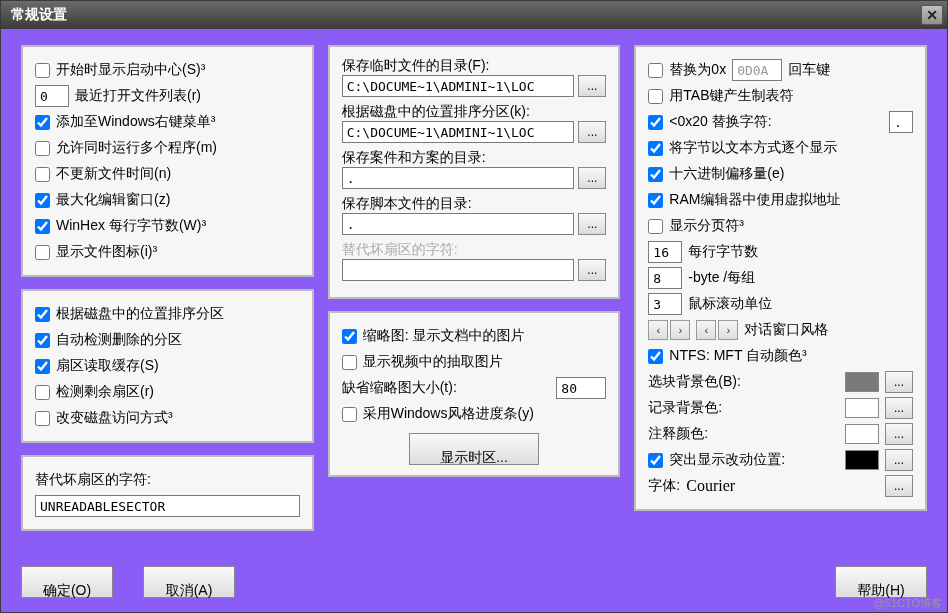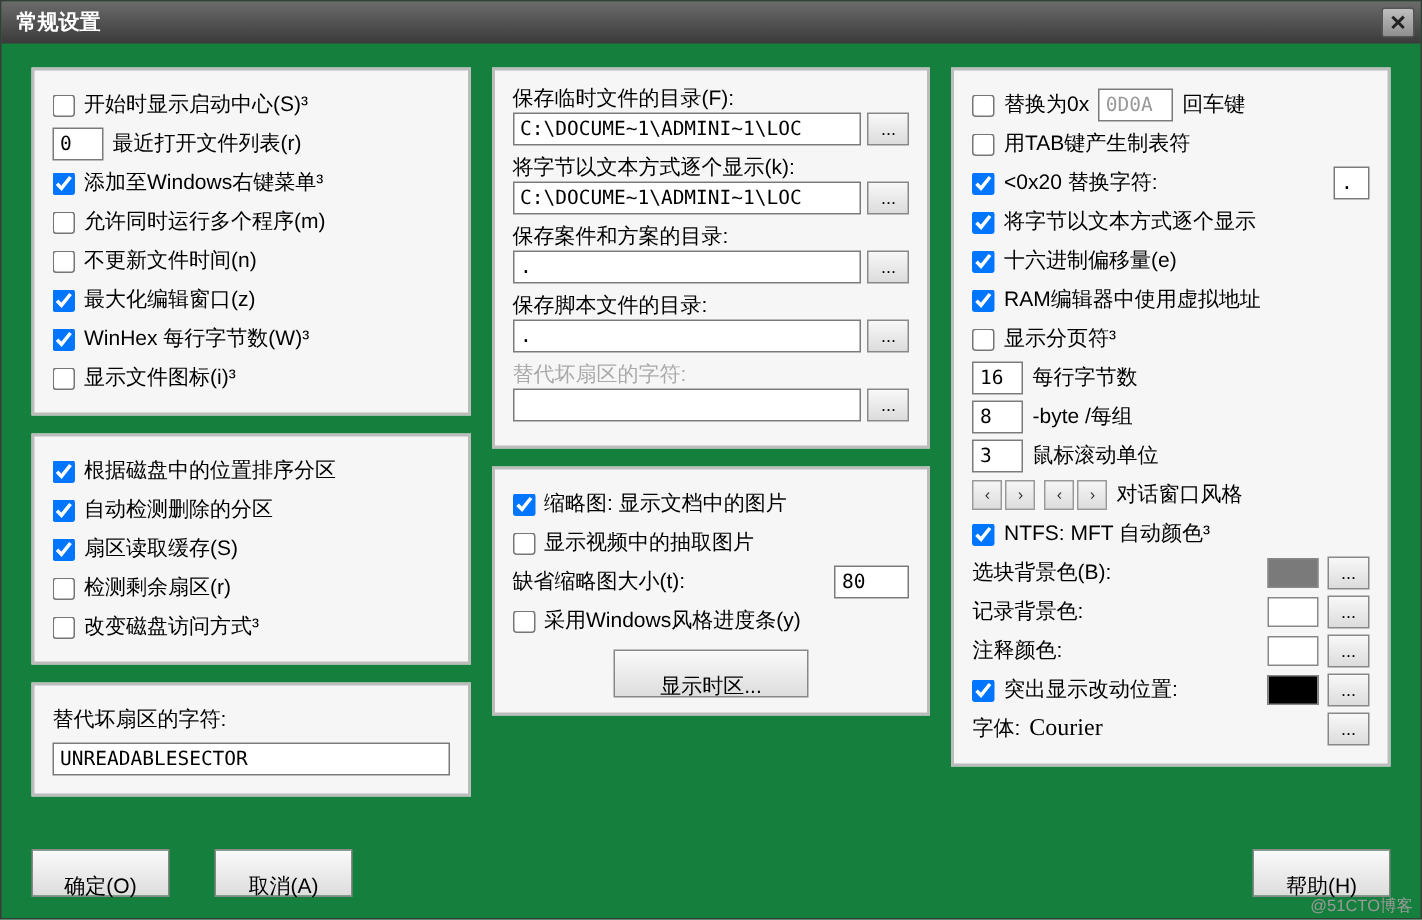--- a/index.html
+++ b/index.html
@@ -8,21 +8,21 @@
   font-family: "Microsoft YaHei", Tahoma, sans-serif;
   font-size: 13px;
   background: #f0f0f0;
   color: #000;
   overflow: hidden;
 }
 .window {
   width: 948px; height: 613px;
   border: 1px solid #3a3a3a;
   display: flex; flex-direction: column;
-  background: #15803d;
+  background: #8b5cf6;
 }
 .titlebar {
   height: 28px;
   background: linear-gradient(#6b6b6b, #3a3a3a);
   color: #fff; font-weight: bold;
   display: flex; align-items: center; justify-content: space-between;
   padding: 0 4px 0 10px;
   font-size: 14px;
 }
 .titlebar .xbtn {
@@ -174,21 +174,21 @@
     </div>
 
     <div class="col col2">
       <div class="group">
         <div class="label">保存临时文件的目录(F):</div>
         <div class="pathline">
             <input type="text" value="C:\DOCUME~1\ADMINI~1\LOC" style="">
             <button class="btn-dots">...</button>
           </div>
 
-        <div class="label">将字节以文本方式逐个显示(k):</div>
+        <div class="label">根据磁盘中的位置排序分区(k):</div>
         <div class="pathline">
             <input type="text" value="C:\DOCUME~1\ADMINI~1\LOC" style="">
             <button class="btn-dots">...</button>
           </div>
 
         <div class="label">保存案件和方案的目录:</div>
         <div class="pathline">
             <input type="text" value="." style="">
             <button class="btn-dots">...</button>
           </div>

